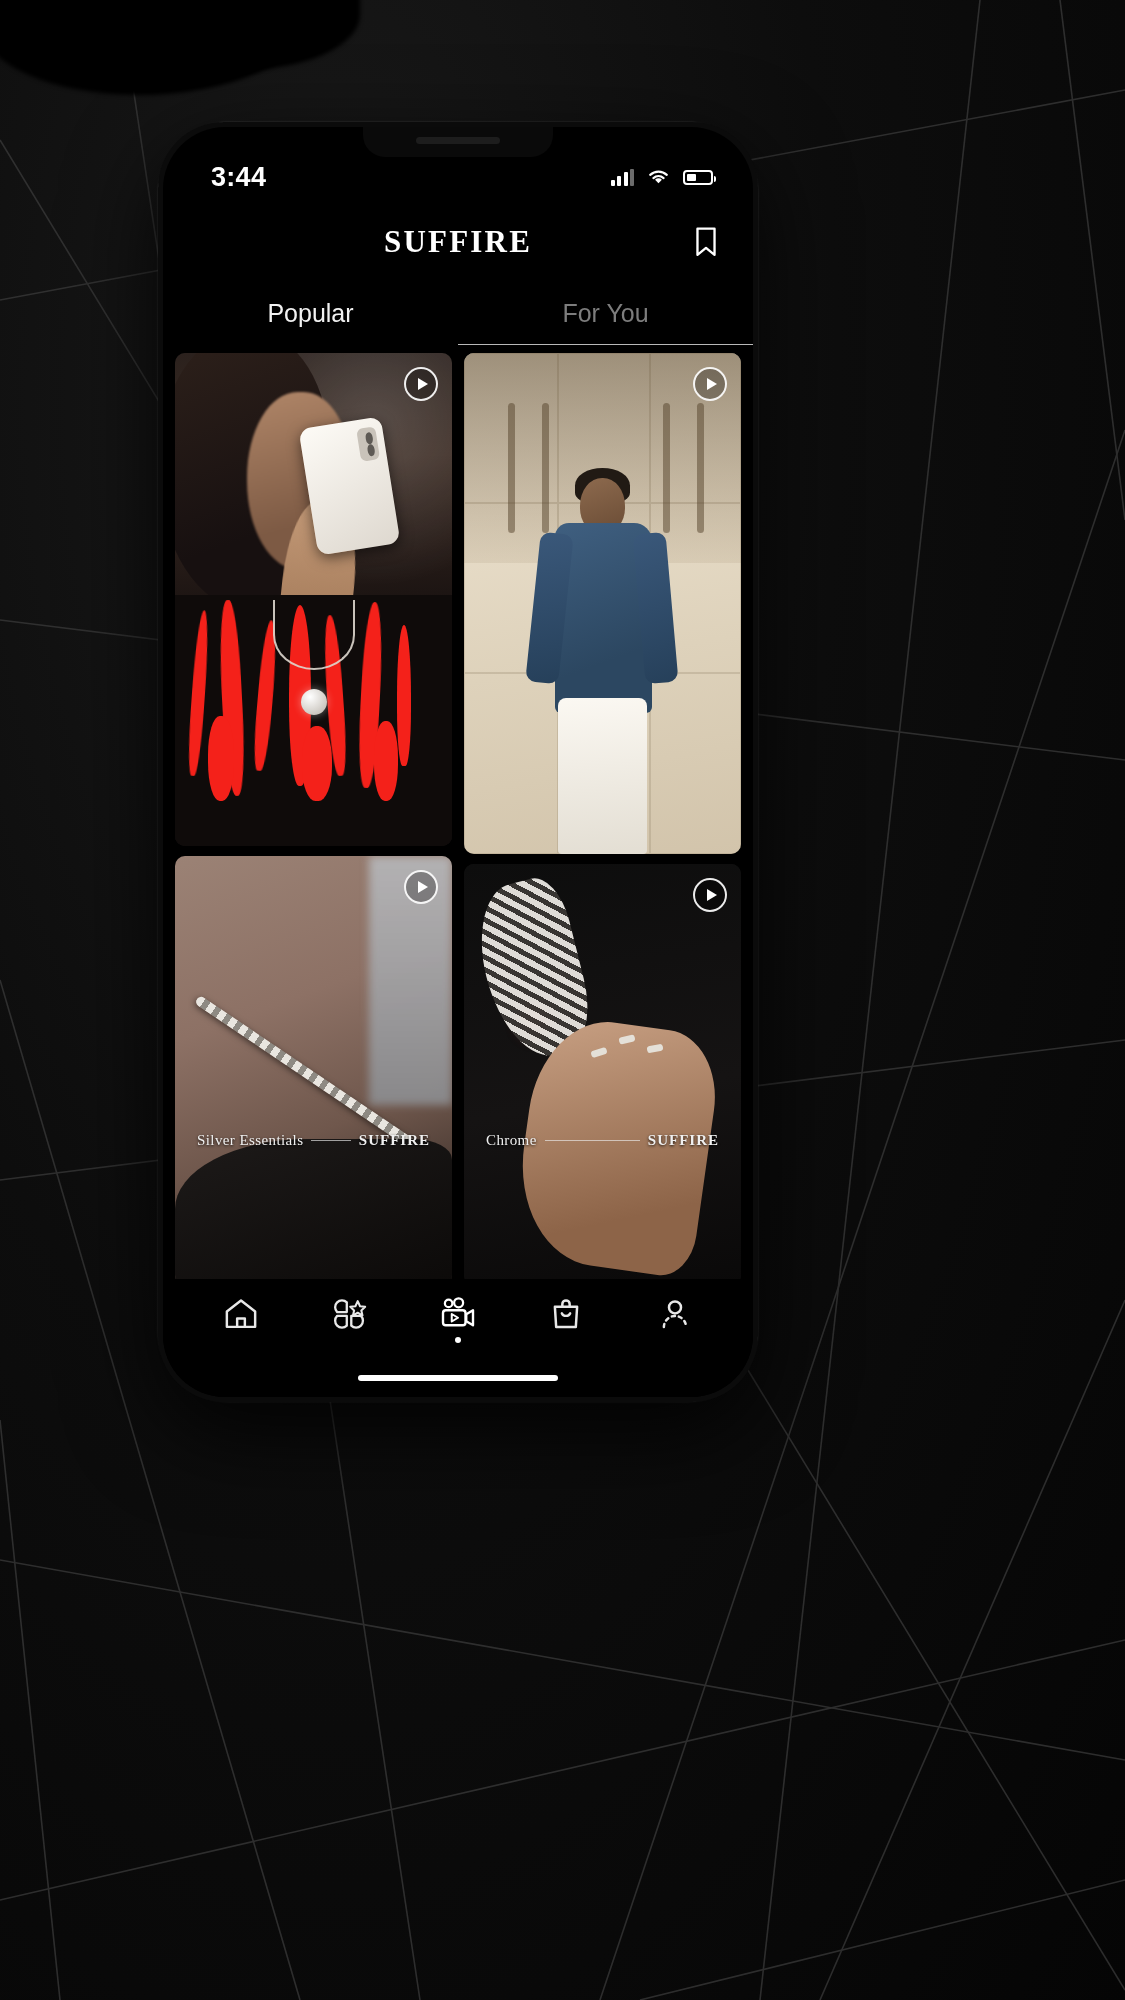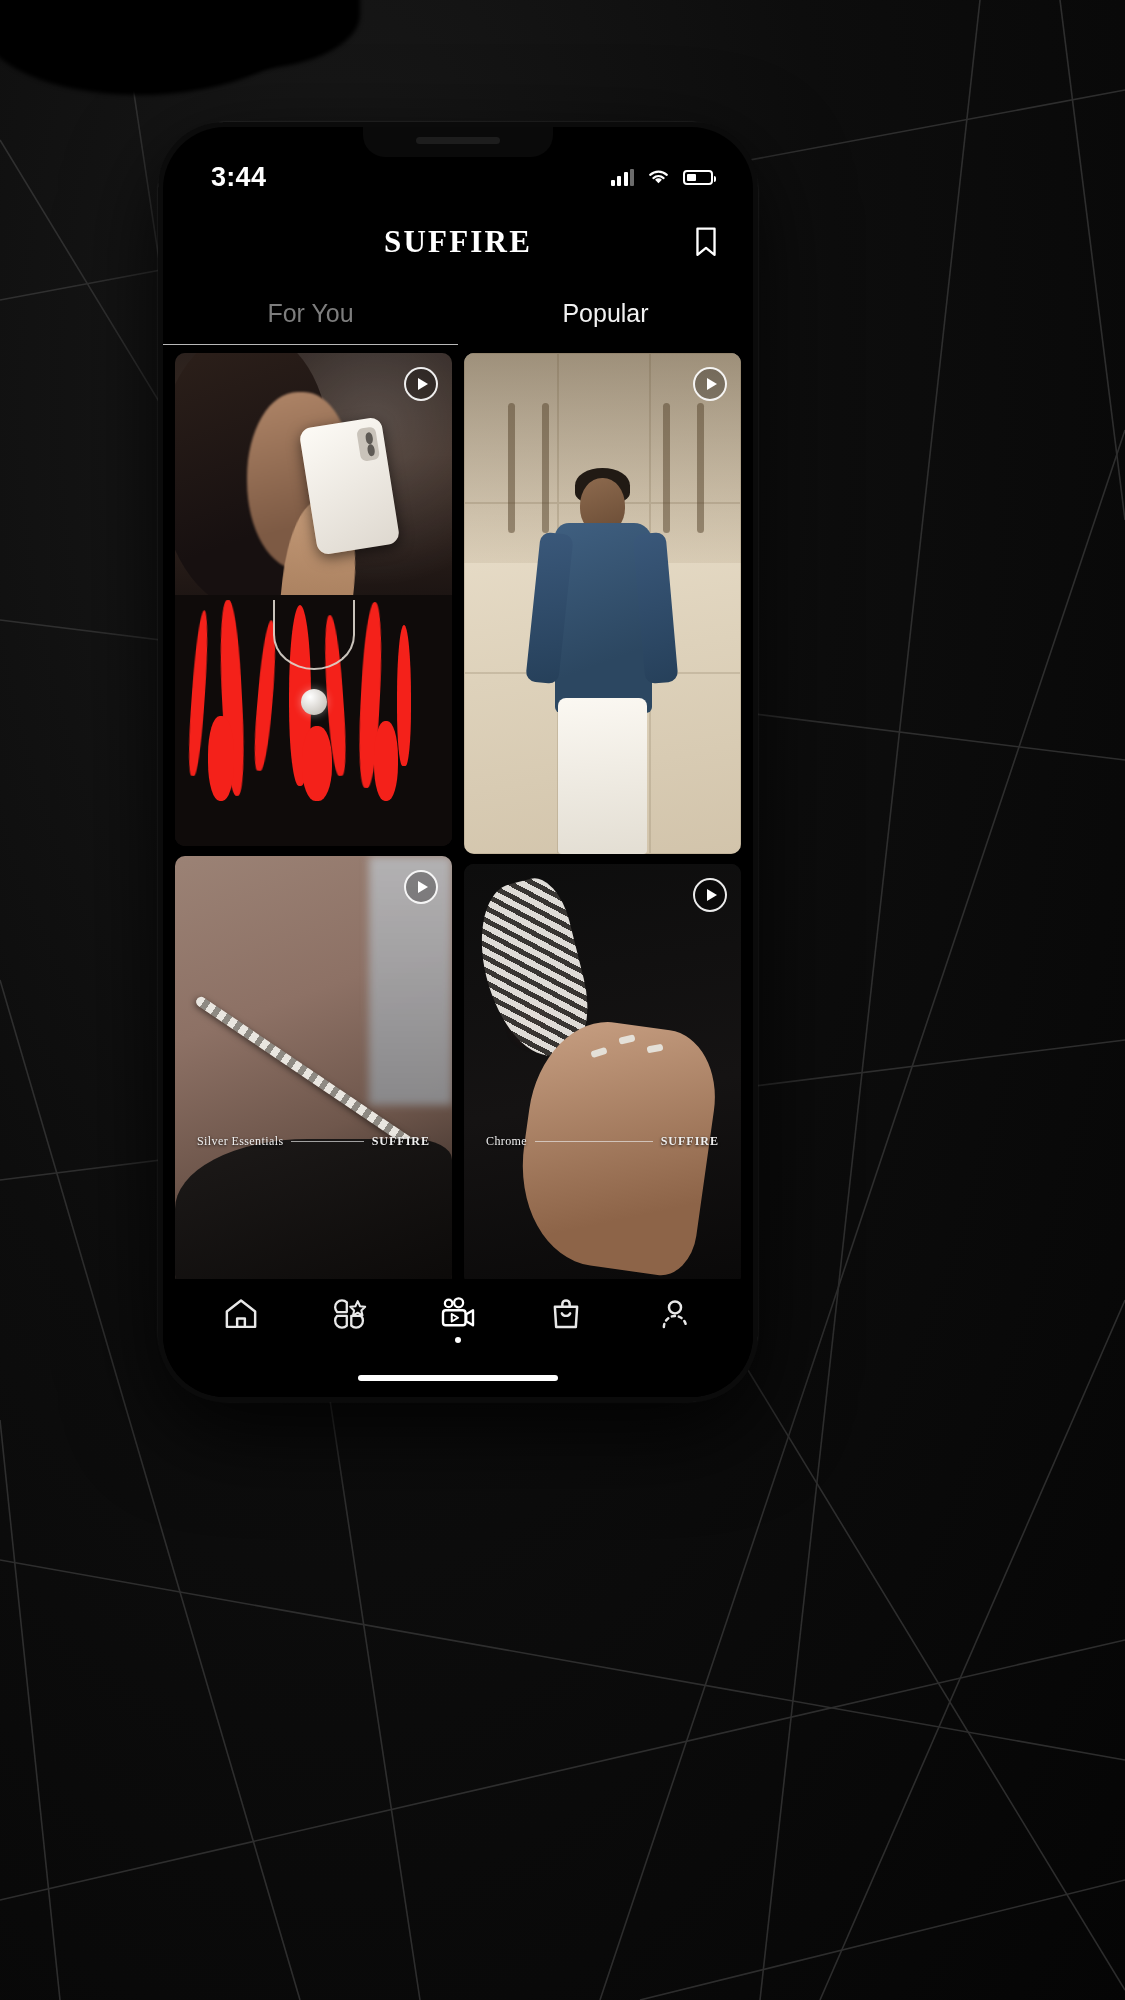--- a/index.html
+++ b/index.html
@@ -160,21 +160,21 @@
     border-left: 10px solid #fff;
     border-top: 6px solid transparent;
     border-bottom: 6px solid transparent;
   }
   .overlay-caption {
     position: absolute; left: 0; right: 0; bottom: 136px;
     display: flex; align-items: center; gap: 8px;
     padding: 0 22px;
     z-index: 4;
     font-family: "Liberation Serif", serif;
-    font-size: 12px;
+    font-size: 15px;
     color: #f0f0f0;
     letter-spacing: .4px;
     text-shadow: 0 1px 3px rgba(0,0,0,.9);
   }
   .overlay-caption .rule { flex: 1; height: 1px; background: rgba(235,235,235,.65); }
   .overlay-caption .brand { font-weight: bold; letter-spacing: 1px; }
 
   
   .art { position: absolute; inset: 0; }
 
@@ -427,25 +427,25 @@
       <div id="header">
         <div id="brand">SUFFIRE</div>
         <div id="bookmark-btn">
           <svg width="26" height="32" viewBox="0 0 24 30">
             <path d="M4 2.5 H20 V27 L12 20.5 L4 27 Z" fill="none" stroke="#fff" stroke-width="2.2" stroke-linejoin="round"></path>
           </svg>
         </div>
       </div>
 
       <div id="tabs">
+        <div class="tab active">
+          <span>Popular</span>
+        </div>
         <div class="tab inactive selected-underline">
           <span>For You</span>
-        </div>
-        <div class="tab active">
-          <span>Popular</span>
         </div>
       </div>
 
       <div id="feed">
 
         <div class="col">
 
           <div class="card" id="card1">
             <div class="art" id="art1">
               <div class="hair"></div>

